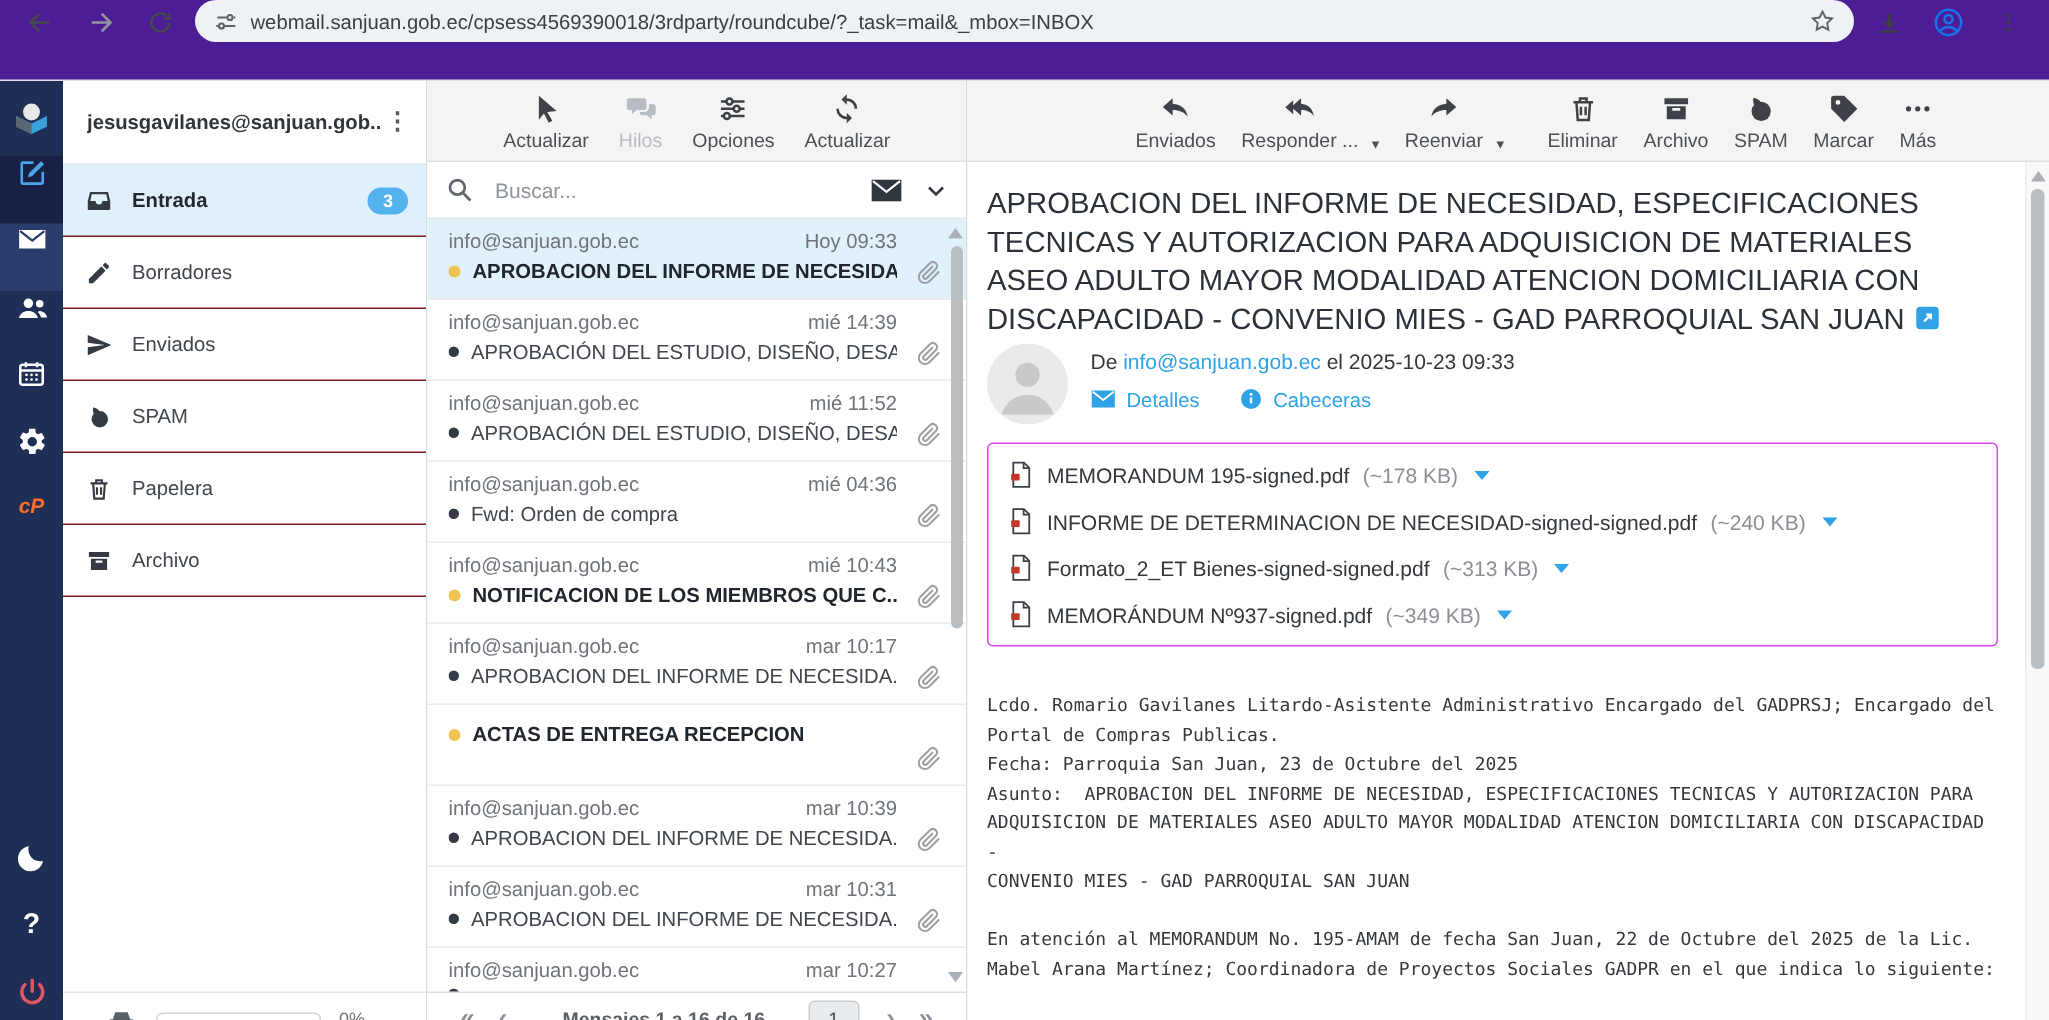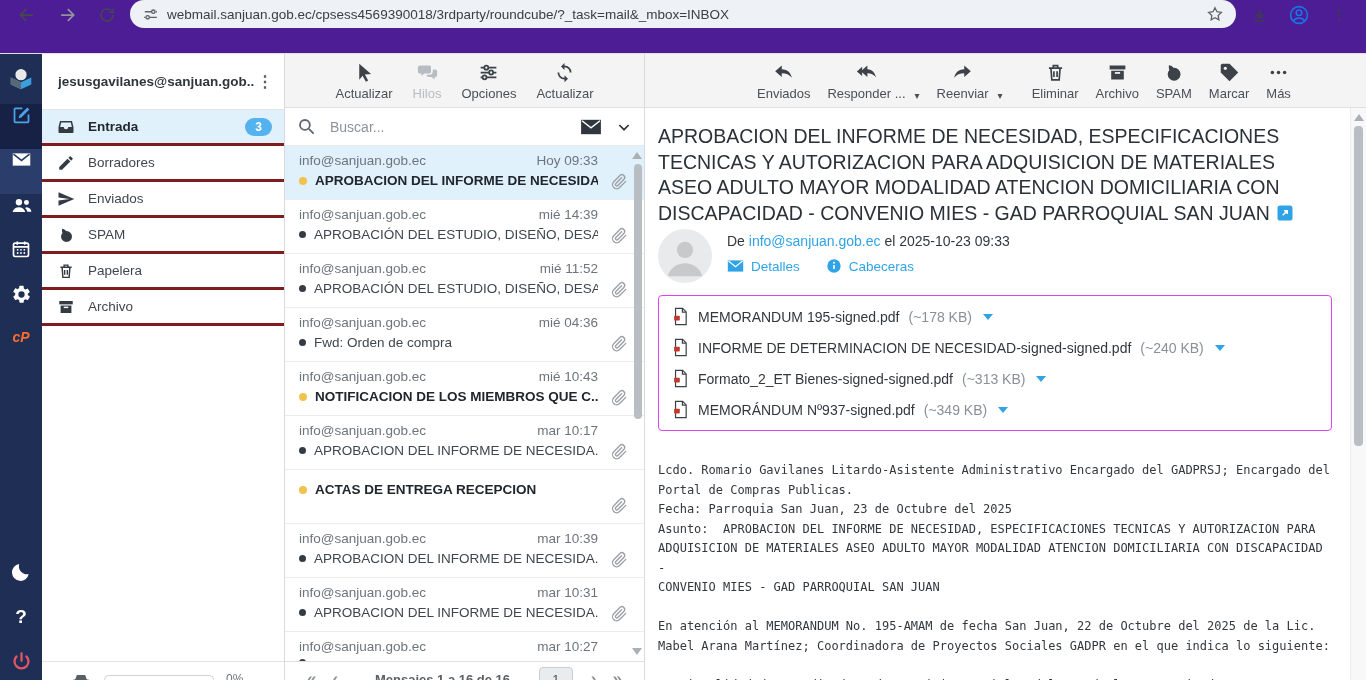--- a/index.html
+++ b/index.html
@@ -30,22 +30,22 @@
   .cp { color:#ff6c2c; font-style:italic; font-weight:bold; font-size:14px; }
 
   
   .folders { width:243px; background:#fff; border-right:1px solid #d8dbde; display:flex; flex-direction:column; }
   .account { height:56px; display:flex; align-items:center; padding:0 8px 0 16px;
     border-bottom:1px solid #e2e4e7; }
   .account .addr { font-size:13.5px; font-weight:bold; color:#2f353b; white-space:nowrap;
     overflow:hidden; flex:1; }
   .vdots { width:22px; text-align:center; color:#565c62; font-size:16px; font-weight:bold;
     letter-spacing:0; cursor:pointer; line-height:6px; }
-  .folder { height:36px; display:flex; align-items:center; gap:13px; padding:0 12px 0 15px;
-    border-bottom:3px solid #7f1d1d; font-size:13.5px; color:#3f464d; cursor:pointer; }
+  .folder { height:48px; display:flex; align-items:center; gap:13px; padding:0 12px 0 15px;
+    border-bottom:1px solid #7f1d1d; font-size:13.5px; color:#3f464d; cursor:pointer; }
   .folder .ficon { width:18px; height:18px; color:#343b42; flex:0 0 auto; }
   .folder.selected { background:#e1f1fc; font-weight:bold; color:#22282e; }
   .badge { margin-left:auto; background:#54b2ef; color:#fff; font-size:12px; font-weight:bold;
     border-radius:10px; padding:2px 10px; }
   .quota { margin-top:auto; height:35px; border-top:1px solid #e2e4e7; display:flex;
     align-items:center; gap:12px; padding:0 14px 0 28px; }
   .qtrack { width:110px; height:9px; border:1px solid #cfd3d7; border-radius:5px; background:#fff; }
   .qpct { font-size:12px; color:#6f757b; }
 
   

